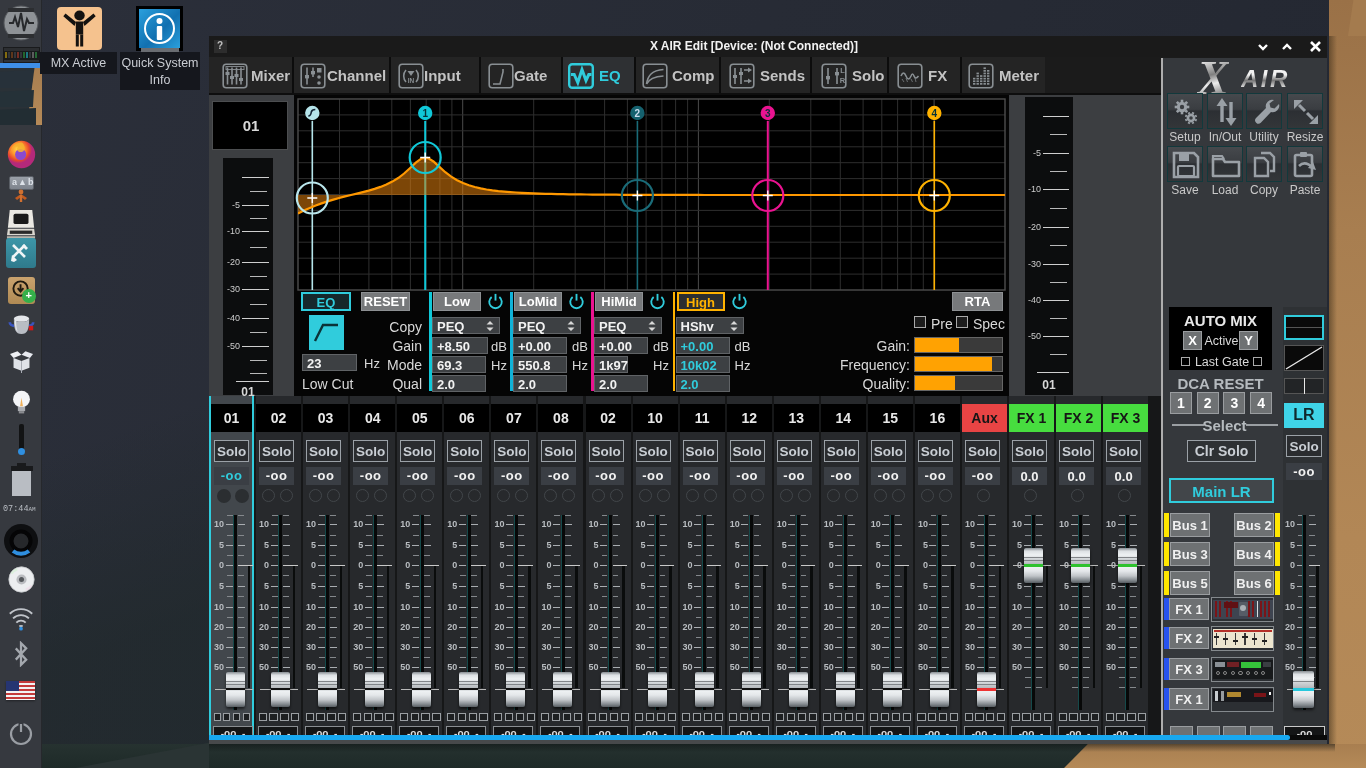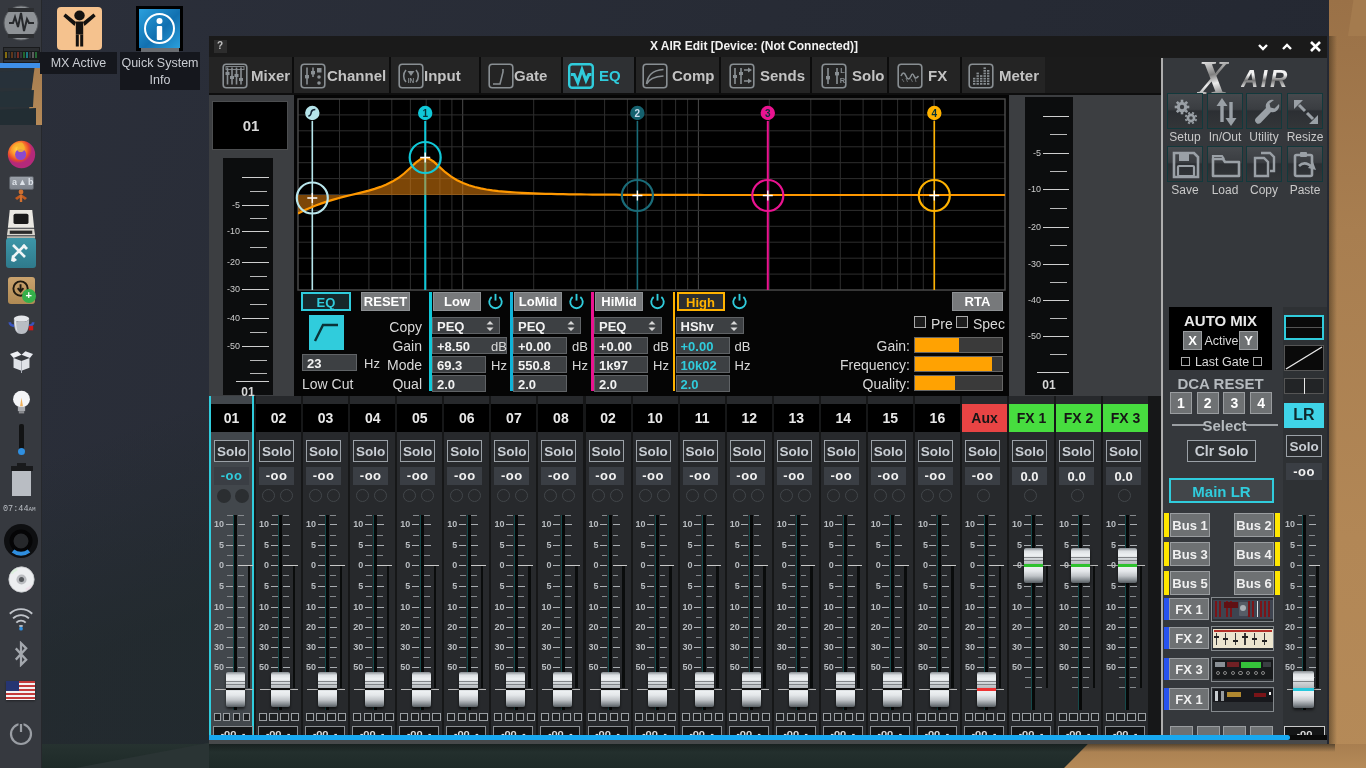--- a/index.html
+++ b/index.html
@@ -457,21 +457,21 @@
     <svg class="ab" style="left:278px;top:257px" width="17" height="17" viewBox="0 0 19 19">
       <path d="M5.2 4.5 a7 7 0 1 0 8.6 0" fill="none" stroke="#30ccdc" stroke-width="2.1"></path>
       <line x1="9.5" y1="1" x2="9.5" y2="8.5" stroke="#30ccdc" stroke-width="2.1"></line>
     </svg>
     <div class="ab" style="left:223px;top:281px;width:68px;height:17px;background:#3d4043;border:1px solid #606366;">
       <span style="position:absolute;left:4px;top:1px;font-size:13px;font-weight:bold;color:#f2f2f2">PEQ</span>
     </div>
     <svg class="ab" style="left:276px;top:284px" width="10" height="12" viewBox="0 0 10 12">
       <path d="M1.5 4.5 L5 1 8.5 4.5z M1.5 7.5 L5 11 8.5 7.5z" fill="#d8d8d8"></path>
     </svg>
-    <div class="ab" style="left:223px;top:301px;width:75px;height:17px;background:#3d4043;border:1px solid #606366;">
+    <div class="ab" style="left:223px;top:301px;width:56px;height:17px;background:#3d4043;border:1px solid #606366;">
       <span style="position:absolute;left:4px;top:1px;font-size:13px;font-weight:bold;color:#f2f2f2">+8.50</span>
     </div>
     <div class="tx" style="left:282px;top:303px;font-size:13px;color:#d9d9d9;">dB</div>
     <div class="ab" style="left:223px;top:320px;width:54px;height:17px;background:#3d4043;border:1px solid #606366;">
       <span style="position:absolute;left:4px;top:1px;font-size:13px;font-weight:bold;color:#f2f2f2">69.3</span>
     </div>
     <div class="tx" style="left:282px;top:322px;font-size:13px;color:#d9d9d9;">Hz</div>
     <div class="ab" style="left:223px;top:339px;width:54px;height:17px;background:#3d4043;border:1px solid #606366;">
       <span style="position:absolute;left:4px;top:1px;font-size:13px;font-weight:bold;color:#f2f2f2">2.0</span>
     </div>
@@ -511,21 +511,21 @@
     <div class="ab" style="left:385px;top:281px;width:68px;height:17px;background:#3d4043;border:1px solid #606366;">
       <span style="position:absolute;left:4px;top:1px;font-size:13px;font-weight:bold;color:#f2f2f2">PEQ</span>
     </div>
     <svg class="ab" style="left:438px;top:284px" width="10" height="12" viewBox="0 0 10 12">
       <path d="M1.5 4.5 L5 1 8.5 4.5z M1.5 7.5 L5 11 8.5 7.5z" fill="#d8d8d8"></path>
     </svg>
     <div class="ab" style="left:385px;top:301px;width:54px;height:17px;background:#3d4043;border:1px solid #606366;">
       <span style="position:absolute;left:4px;top:1px;font-size:13px;font-weight:bold;color:#f2f2f2">+0.00</span>
     </div>
     <div class="tx" style="left:444px;top:303px;font-size:13px;color:#d9d9d9;">dB</div>
-    <div class="ab" style="left:385px;top:320px;width:54px;height:17px;background:#3d4043;border:1px solid #606366;">
+    <div class="ab" style="left:385px;top:320px;width:34px;height:17px;background:#3d4043;border:1px solid #606366;">
       <span style="position:absolute;left:4px;top:1px;font-size:13px;font-weight:bold;color:#f2f2f2">1k97</span>
     </div>
     <div class="tx" style="left:444px;top:322px;font-size:13px;color:#d9d9d9;">Hz</div>
     <div class="ab" style="left:385px;top:339px;width:54px;height:17px;background:#3d4043;border:1px solid #606366;">
       <span style="position:absolute;left:4px;top:1px;font-size:13px;font-weight:bold;color:#f2f2f2">2.0</span>
     </div>
     <div style="position:absolute;left:463.5px;top:256px;width:2.5px;height:99px;background:#ffb200;"></div>
     <div class="ab" style="left:467.5px;top:256px;width:48px;height:19px;background:#2c2e30;border:2px solid #ffb200;">
       <span style="position:absolute;left:0;top:0;width:100%;height:100%;text-align:center;line-height:18px;font-size:13px;font-weight:bold;color:#ffb200">High</span>
     </div>

